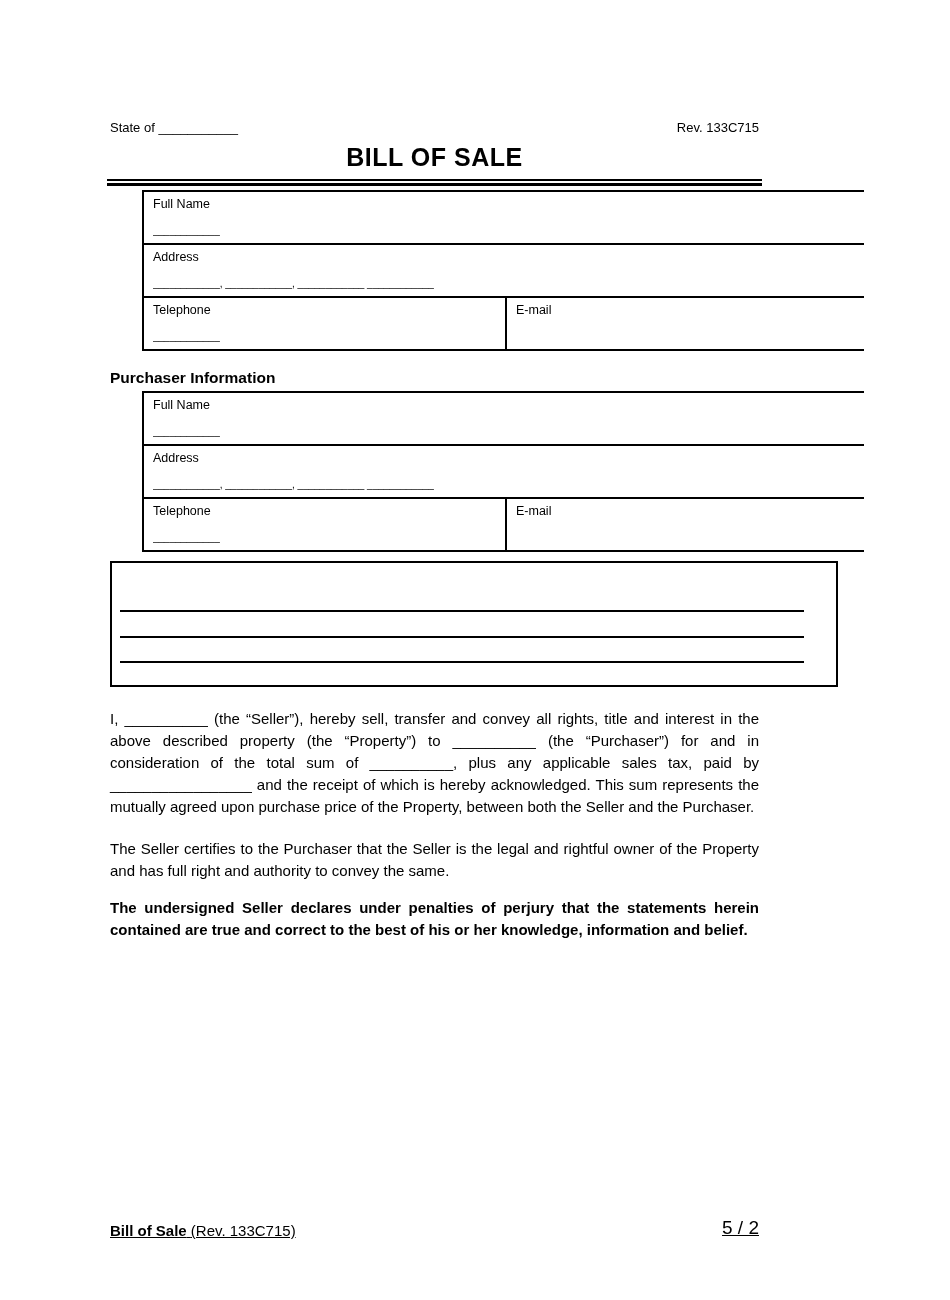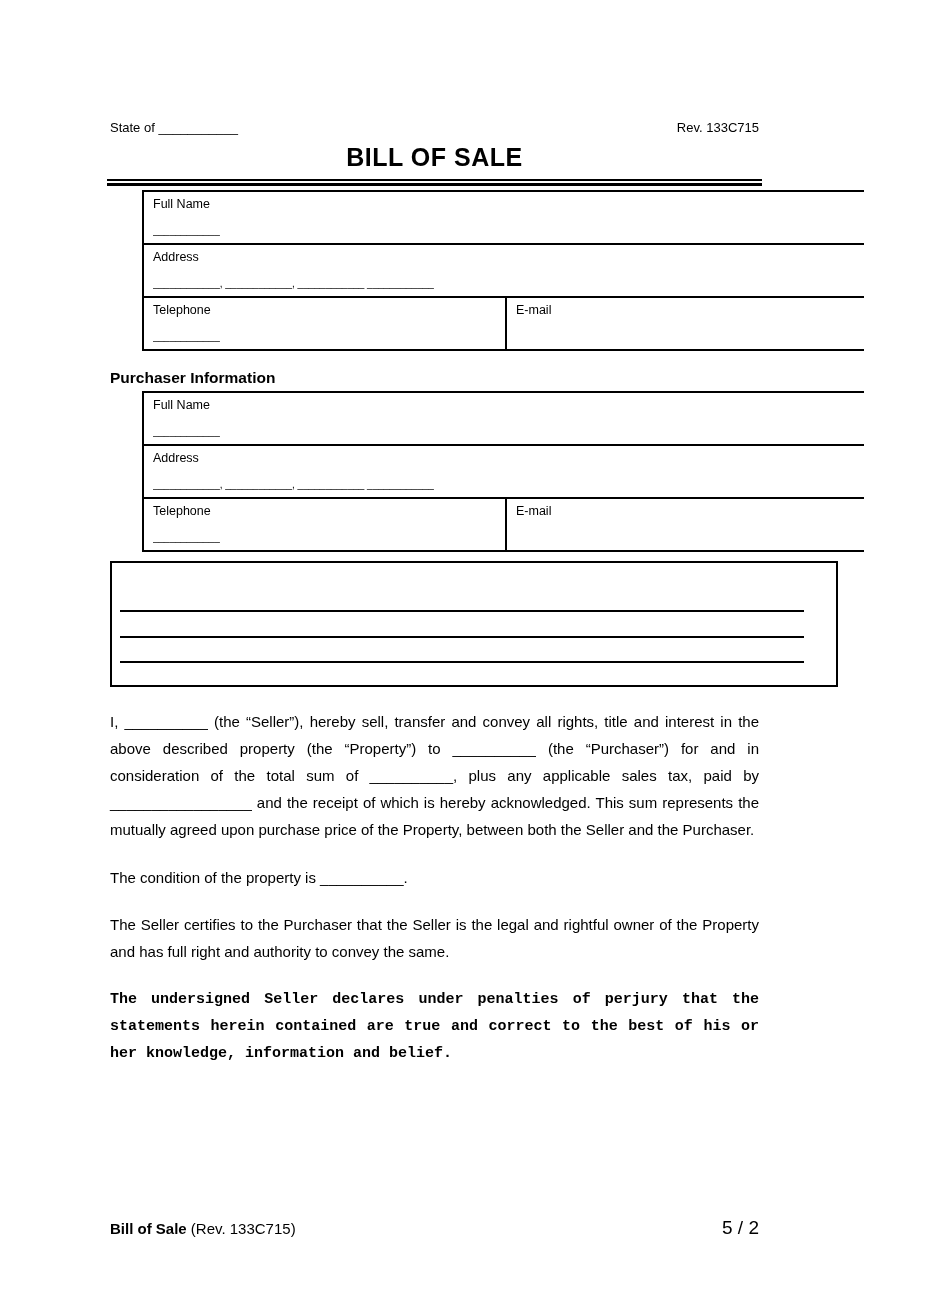--- a/index.html
+++ b/index.html
@@ -51,30 +51,30 @@
   
   .desc-box {
     margin-top: 9px; width: 728px; height: 126px;
     border: 2.5px solid #000; box-sizing: border-box;
   }
   .desc-line { height: 0; border-bottom: 2.5px solid #000; margin: 0 32px 0 8px; }
   .desc-line.first { margin-top: 47px; }
   .desc-line + .desc-line { margin-top: 23.5px; }
 
   
-  .para { font-size: 15px; line-height: 27px; text-align: justify; }
+  .para { font-size: 15px; line-height: 22px; text-align: justify; }
   .p1 { margin-top: 21px; }
   .p2 { margin-top: 21px; text-align: left; }
   .p3 { margin-top: 20px; }
-  .p4 { margin-top: 21px; font-weight: bold; font-family: Liberation Mono, monospace; }
+  .p4 { margin-top: 15px; font-weight: bold; }
 
   
   .footer {
     position: absolute; left: 110px; right: 105px; top: 1217px;
-    display: flex; justify-content: space-between; align-items: center;
+    display: flex; justify-content: space-between; align-items: flex-end; text-decoration: underline;
   }
   .footer-left { font-size: 15px; }
   .footer-left .bold { font-weight: bold; }
   .footer-page { font-size: 19px; }
 </style>
 </head>
 <body>
 
 <div class="page">
   <div class="content">
@@ -161,21 +161,20 @@
     </tbody>
       </table>
 
     <div class="desc-box">
       <div class="desc-line first"></div>
       <div class="desc-line"></div>
       <div class="desc-line"></div>
     </div>
 
     <p class="para p1">I, __________ (the “Seller”), hereby sell, transfer and convey all rights, title and interest in the above described property (the “Property”) to __________ (the “Purchaser”) for and in consideration of the total sum of __________, plus any applicable sales tax, paid by _________________ and the receipt of which is hereby acknowledged. This sum represents the mutually agreed upon purchase price of the Property, between both the Seller and the Purchaser.</p>
-    <p class="para p2">The condition of the property is __________.</p>
     <p class="para p3">The Seller certifies to the Purchaser that the Seller is the legal and rightful owner of the Property and has full right and authority to convey the same.</p>
     <p class="para p4">The undersigned Seller declares under penalties of perjury that the statements herein contained are true and correct to the best of his or her knowledge, information and belief.</p>
 
   </div>
 
   <div class="footer">
     <div class="footer-left">
       <span class="bold">Bill of Sale</span>
       <span>(Rev. 133C715)</span>
     </div>

